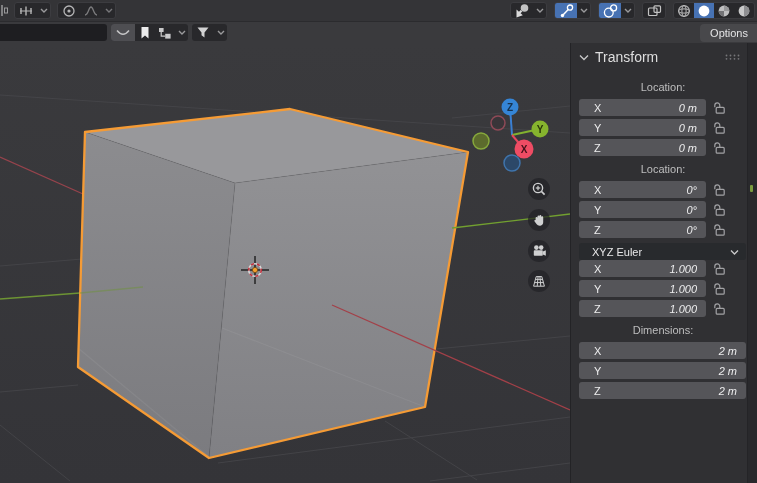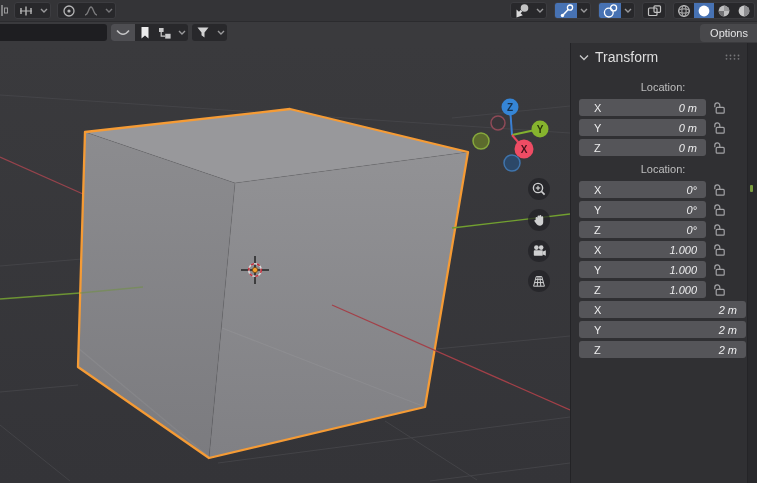--- a/index.html
+++ b/index.html
@@ -435,20 +435,28 @@
         <span class="ax">Z</span>
         <span class="val">0°</span>
       </div>
       <span class="lockwrap">
         <svg width="14" height="14">
           <rect x="3.2" y="6.4" width="8" height="5.8" rx="1" fill="none" stroke="#a2a2a5" stroke-width="1.2"></rect>
           <path d="M1.8,6.2 V4.4 a2.5,2.5 0 0 1 5,0 V6" fill="none" stroke="#a2a2a5" stroke-width="1.2"></path>
         </svg>
       </span>
     </div>
+    <div class="dd">
+      <span>XYZ Euler</span>
+      <span class="chev">
+        <svg width="9" height="8">
+            <path d="M1,2.5 L4.5,6 L8,2.5" fill="none" stroke="#c9c9ca" stroke-width="1.3"></path>
+          </svg>
+      </span>
+    </div>
 
     <div class="frow">
       <div class="fld">
         <span class="ax">X</span>
         <span class="val">1.000</span>
       </div>
       <span class="lockwrap">
         <svg width="14" height="14">
           <rect x="3.2" y="6.4" width="8" height="5.8" rx="1" fill="none" stroke="#a2a2a5" stroke-width="1.2"></rect>
           <path d="M1.8,6.2 V4.4 a2.5,2.5 0 0 1 5,0 V6" fill="none" stroke="#a2a2a5" stroke-width="1.2"></path>
@@ -473,20 +481,21 @@
         <span class="val">1.000</span>
       </div>
       <span class="lockwrap">
         <svg width="14" height="14">
           <rect x="3.2" y="6.4" width="8" height="5.8" rx="1" fill="none" stroke="#a2a2a5" stroke-width="1.2"></rect>
           <path d="M1.8,6.2 V4.4 a2.5,2.5 0 0 1 5,0 V6" fill="none" stroke="#a2a2a5" stroke-width="1.2"></path>
         </svg>
       </span>
     </div>
 
+    <div class="sec-label">Dimensions:</div>
     <div class="frow">
       <div class="fld wide">
         <span class="ax">X</span>
         <span class="val">2 m</span>
       </div>
     </div>
     <div class="frow">
       <div class="fld wide">
         <span class="ax">Y</span>
         <span class="val">2 m</span>

